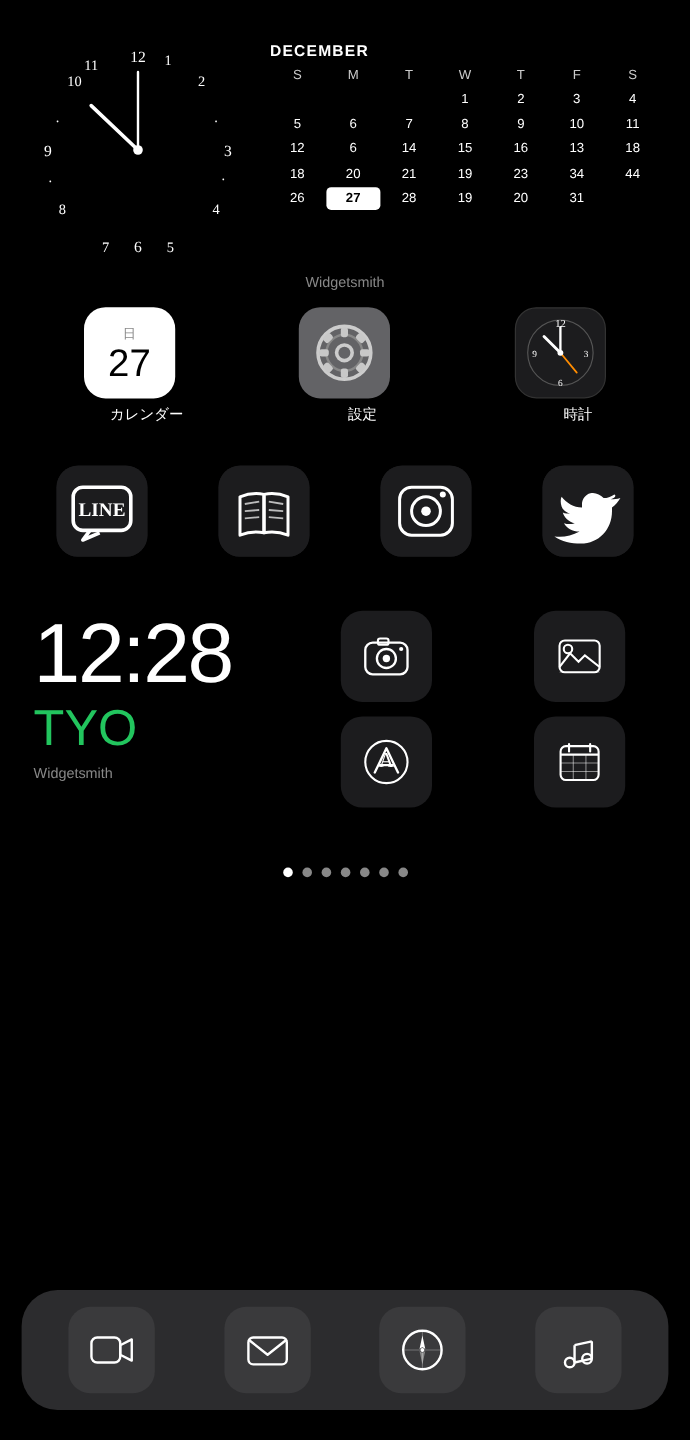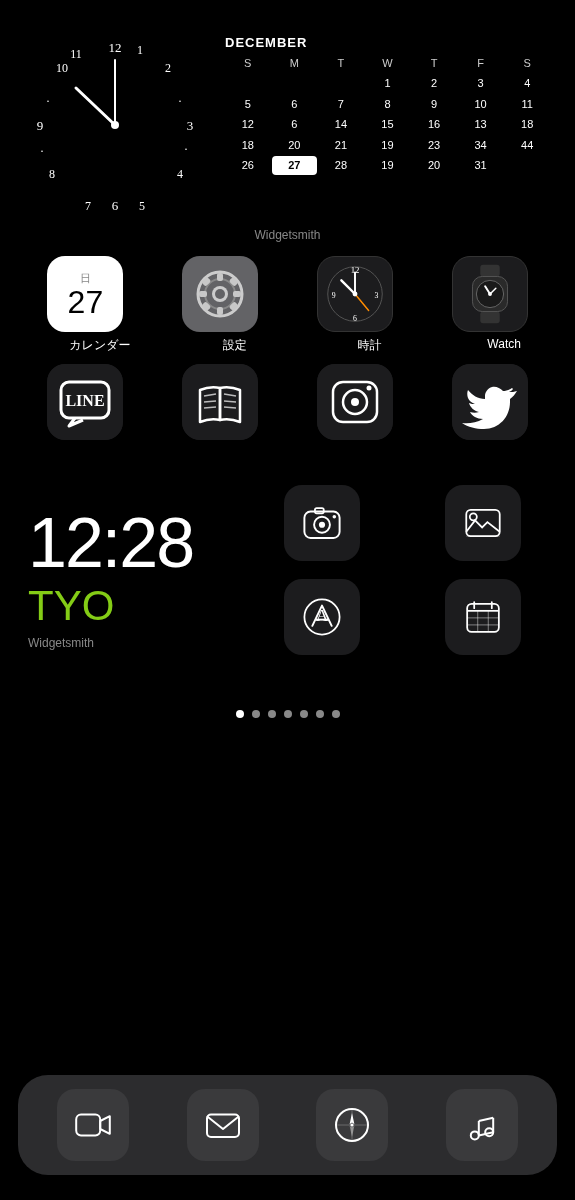--- a/index.html
+++ b/index.html
@@ -140,45 +140,45 @@
 
     
     .icon-watch {
       background: #1c1c1e;
       border: 1px solid #333;
     }
 
     
     .icon-dark {
       background: #1c1c1e;
+      margin-top: 24px;
     }
 
     
     .bottom-area {
       display: flex;
       flex-direction: row;
       padding: 20px 18px 0 18px;
       margin-top: 10px;
       gap: 10px;
     }
 
     .time-widget {
       width: 220px;
       padding: 10px 10px;
-      margin-top: 23px;
     }
     .time-display {
       color: #fff;
       font-size: 70px;
       font-weight: 200;
       line-height: 1;
       letter-spacing: -2px;
     }
     .city-display {
-      color: #84cc16;
+      color: #22c55e;
       font-size: 42px;
       font-weight: 200;
       margin-top: 4px;
     }
     .widgetsmith-label2 {
       color: #888;
       font-size: 12px;
       margin-top: 6px;
     }
 
@@ -400,40 +400,20 @@
 
         <line x1="38" y1="38" x2="38" y2="16" stroke="white" stroke-width="2" stroke-linecap="round"></line>
 
         <line x1="38" y1="38" x2="52" y2="55" stroke="#ff8c00" stroke-width="1.5" stroke-linecap="round"></line>
         <circle cx="38" cy="38" r="2.5" fill="white"></circle>
       </svg>
     </div>
     <span class="app-label">時計</span>
   </div>
 
-  <div class="app-item">
-    <div class="app-icon icon-watch">
-      <svg viewBox="0 0 76 76" width="76" height="76">
-
-        <rect x="28" y="8" width="20" height="12" rx="3" fill="#333"></rect>
-
-        <rect x="28" y="56" width="20" height="12" rx="3" fill="#333"></rect>
-
-        <rect x="20" y="20" width="36" height="36" rx="10" fill="#2a2a2a" stroke="#555" stroke-width="1"></rect>
-
-        <circle cx="38" cy="38" r="14" fill="#1a1a1a" stroke="#666" stroke-width="1"></circle>
-
-        <line x1="38" y1="38" x2="33" y2="30" stroke="white" stroke-width="2" stroke-linecap="round"></line>
-
-        <line x1="38" y1="38" x2="44" y2="32" stroke="white" stroke-width="1.5" stroke-linecap="round"></line>
-        <circle cx="38" cy="38" r="2" fill="white"></circle>
-      </svg>
-    </div>
-    <span class="app-label">Watch</span>
-  </div>
 </div>
 
 <div class="app-row" style="margin-top:10px;">
 
   <div class="app-item">
     <div class="app-icon icon-dark">
       <svg viewBox="0 0 76 76" width="76" height="76">
         <rect width="76" height="76" rx="18" fill="#1c1c1e"></rect>
 
         <rect x="14" y="18" width="48" height="36" rx="8" fill="none" stroke="white" stroke-width="3"></rect>

